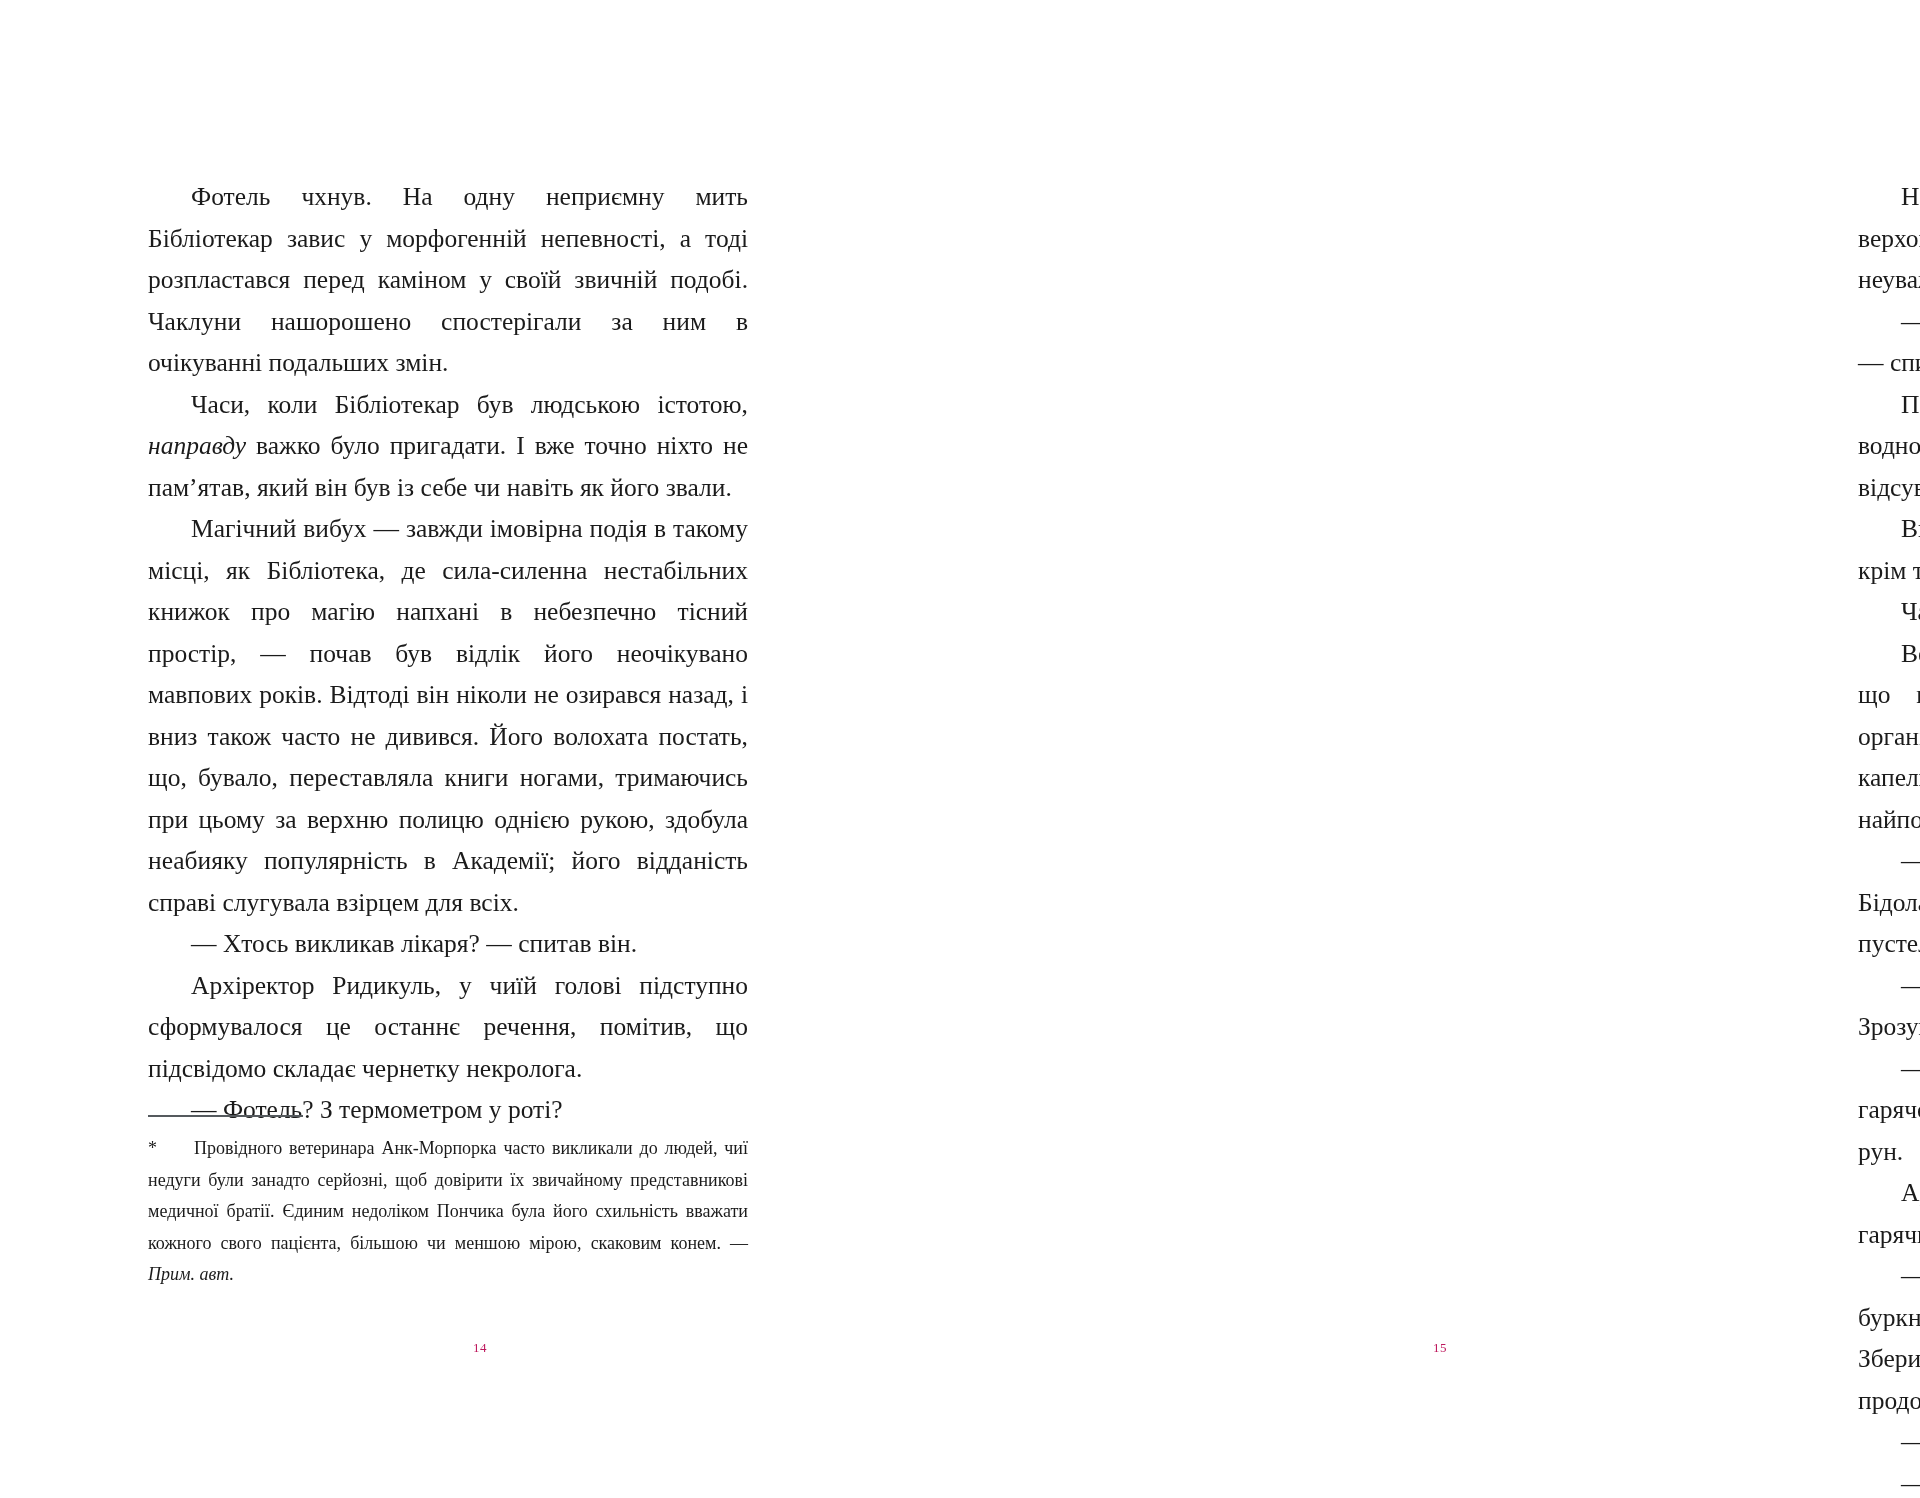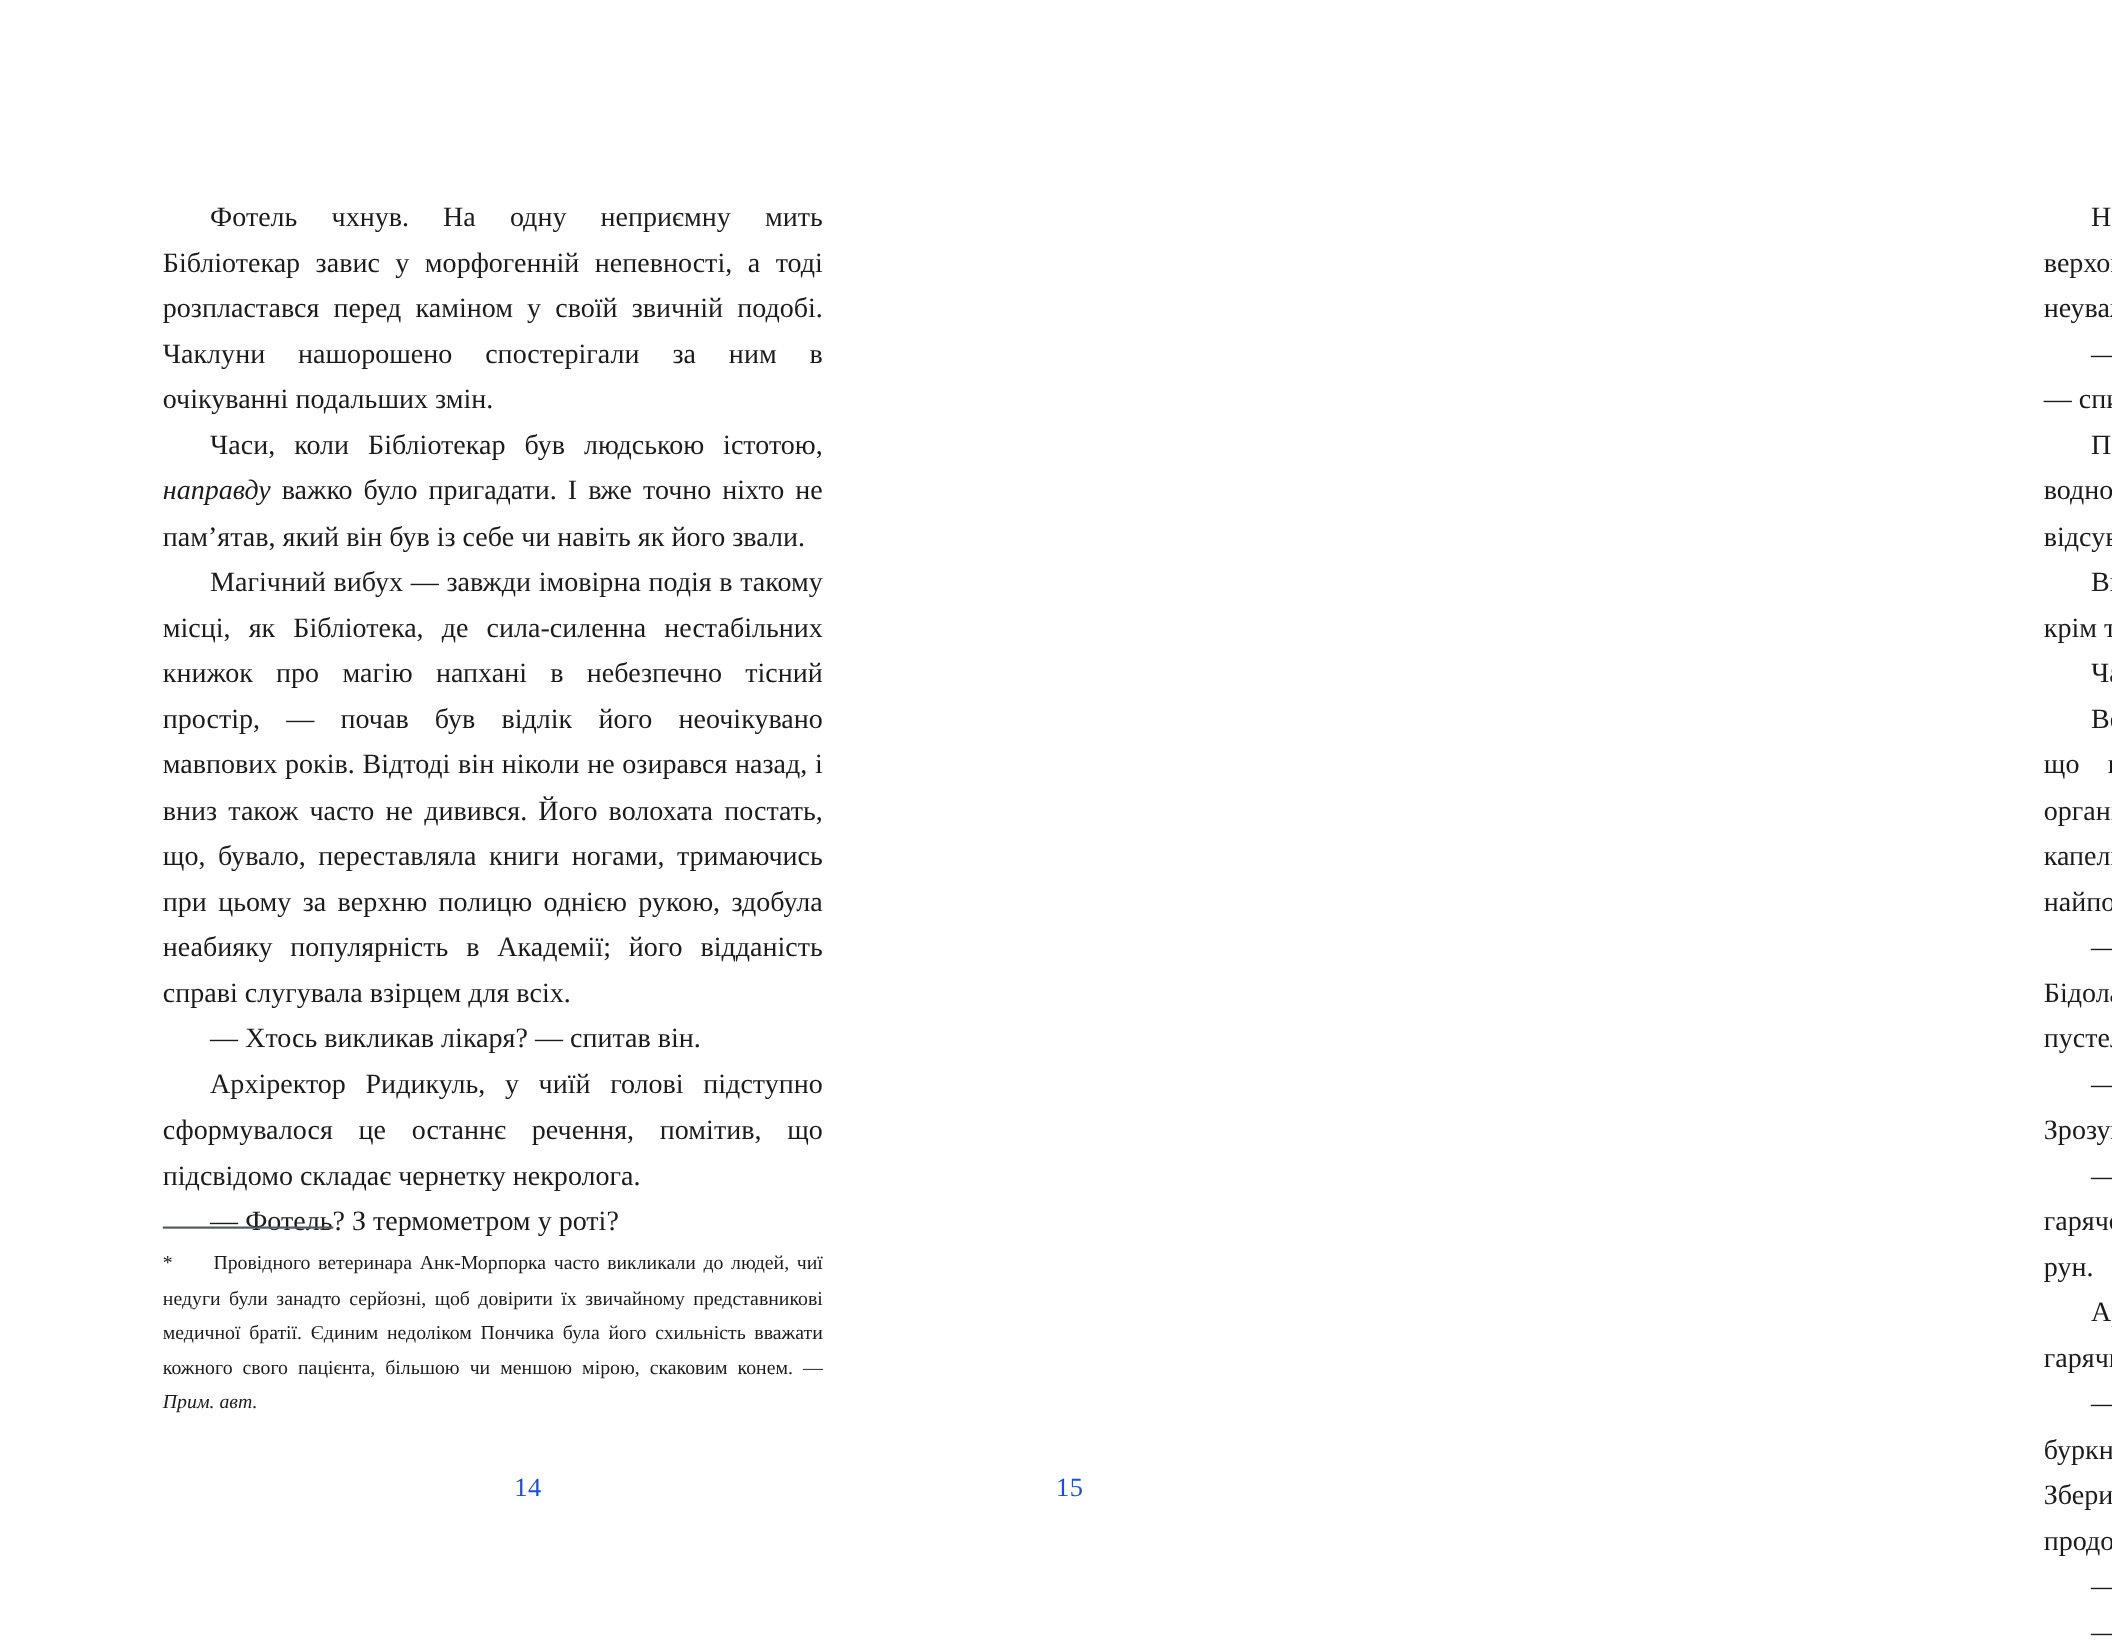--- a/index.html
+++ b/index.html
@@ -62,26 +62,26 @@
     text-align: justify;
     color: #1b1b1b;
   }
   .footnote-text .marker {
     display: inline-block;
     width: 46px;
   }
   .folio {
     position: absolute;
     top: 1340px;
-    font-size: 24px;
-    color: #1d4ed8;
+    font-size: 13px;
+    color: #be185d;
     letter-spacing: 0.5px;
   }
   .page-left  .folio { left: 0; width: 960px; text-align: center; padding-left: 0; }
-  .page-right .folio { left: 0; width: 960px; text-align: left; }
+  .page-right .folio { left: 0; width: 960px; text-align: center; }
   em { font-style: italic; }
   .fn-ref {
     font-size: 0.72em;
     vertical-align: super;
     line-height: 0;
   }
 </style>
 </head>
 <body>
 

